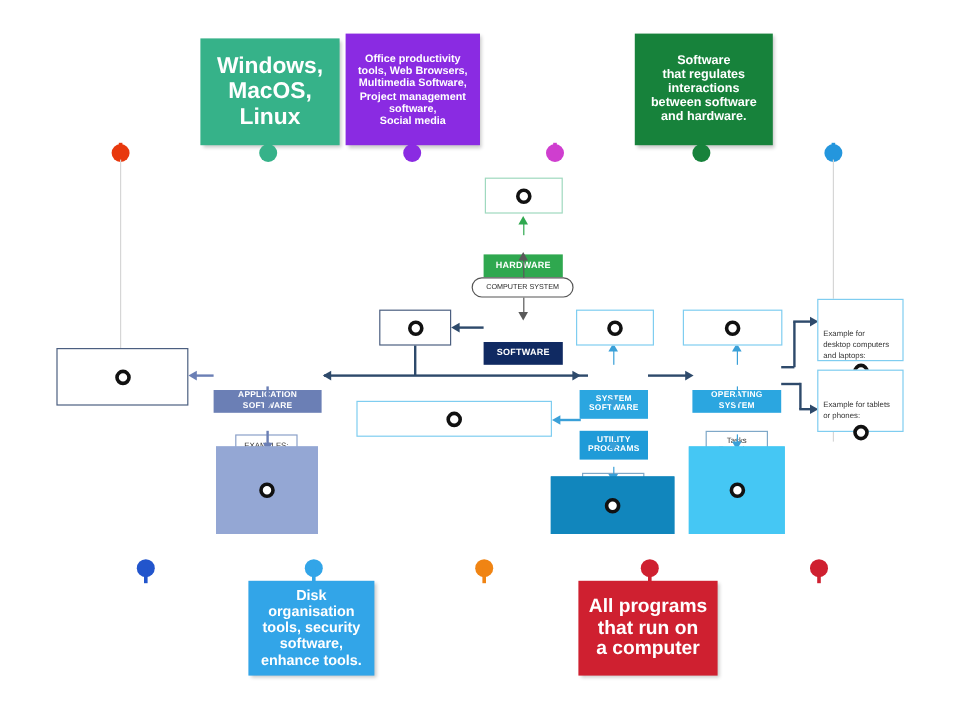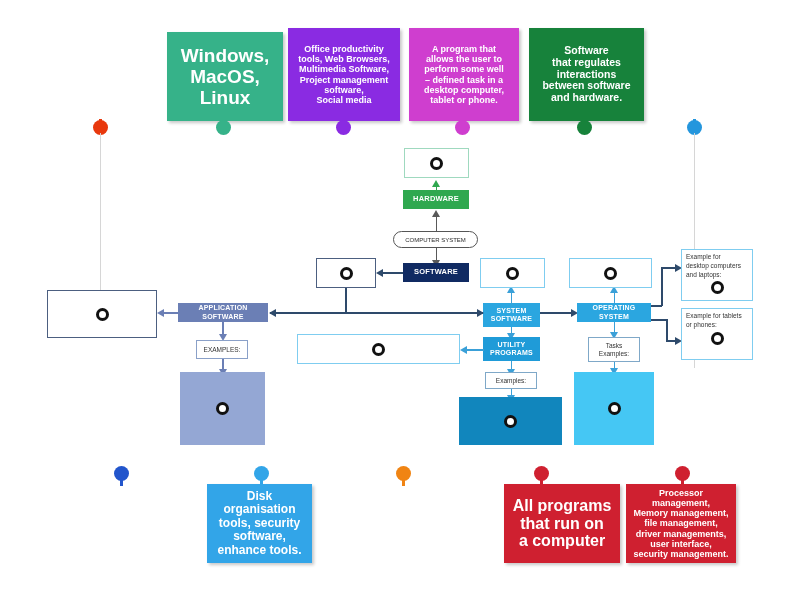--- a/index.html
+++ b/index.html
@@ -54,20 +54,21 @@
   
   .node {
     position: absolute;
     box-sizing: border-box;
     display: flex;
     align-items: center;
     justify-content: center;
     text-align: center;
     line-height: 1.15;
     white-space: pre-line;
+    margin-top: 22px;
   }
   .node.label-node {
     color: #ffffff;
     font-weight: bold;
     letter-spacing: 0.2px;
   }
   .node.plain {
     background: #ffffff;
     color: #333333;
   }
@@ -149,26 +150,20 @@
 
   <div class="callout" style="left:288px; top:28px; width:112px; height:93px; background:#8a2be2; font-size:9px;">Office productivity
 tools, Web Browsers,
 Multimedia Software,
 Project management
 software,
 Social media</div>
   <div class="pin" style="left:342px; top:119px; height:12px; background:#8a2be2;"></div>
   <div class="pin-dot" style="left:336px; top:120px; background:#8a2be2;"></div>
 
-  <div class="callout" style="left:409px; top:28px; width:110px; height:93px; background:#cf3ecf; font-size:9px;">A program that
-allows the user to
-perform some well
-– defined task in a
-desktop computer,
-tablet or phone.</div>
   <div class="pin" style="left:461px; top:119px; height:12px; background:#cf3ecf;"></div>
   <div class="pin-dot" style="left:455px; top:120px; background:#cf3ecf;"></div>
 
   <div class="callout" style="left:529px; top:28px; width:115px; height:93px; background:#17823b; font-size:10.5px;">Software
 that regulates
 interactions
 between software
 and hardware.</div>
   <div class="pin" style="left:583px; top:119px; height:12px; background:#17823b;"></div>
   <div class="pin-dot" style="left:577px; top:120px; background:#17823b;"></div>
@@ -315,27 +310,20 @@
 organisation
 tools, security
 software,
 enhance tools.</div>
 
   <div class="pin-dot" style="left:396px; top:466px; background:#f08413;"></div>
   <div class="pin" style="left:402px; top:473px; height:13px; background:#f08413;"></div>
 
   <div class="pin-dot" style="left:534px; top:466px; background:#cf2030;"></div>
   <div class="pin" style="left:540px; top:473px; height:13px; background:#cf2030;"></div>
-  <div class="callout" style="left:482px; top:484px; width:116px; height:79px; background:#cf2030; font-size:16px;margin-left:22px;">All programs
+  <div class="callout" style="left:482px; top:484px; width:116px; height:79px; background:#cf2030; font-size:16px;">All programs
 that run on
 a computer</div>
 
   <div class="pin-dot" style="left:675px; top:466px; background:#cf2030;"></div>
   <div class="pin" style="left:681px; top:473px; height:13px; background:#cf2030;"></div>
-  <div class="callout" style="left:626px; top:484px; width:110px; height:79px; background:#cf2030; font-size:9px;">Processor
-management,
-Memory management,
-file management,
-driver managements,
-user interface,
-security management.</div>
 
 </div>
 
 </body></html>

